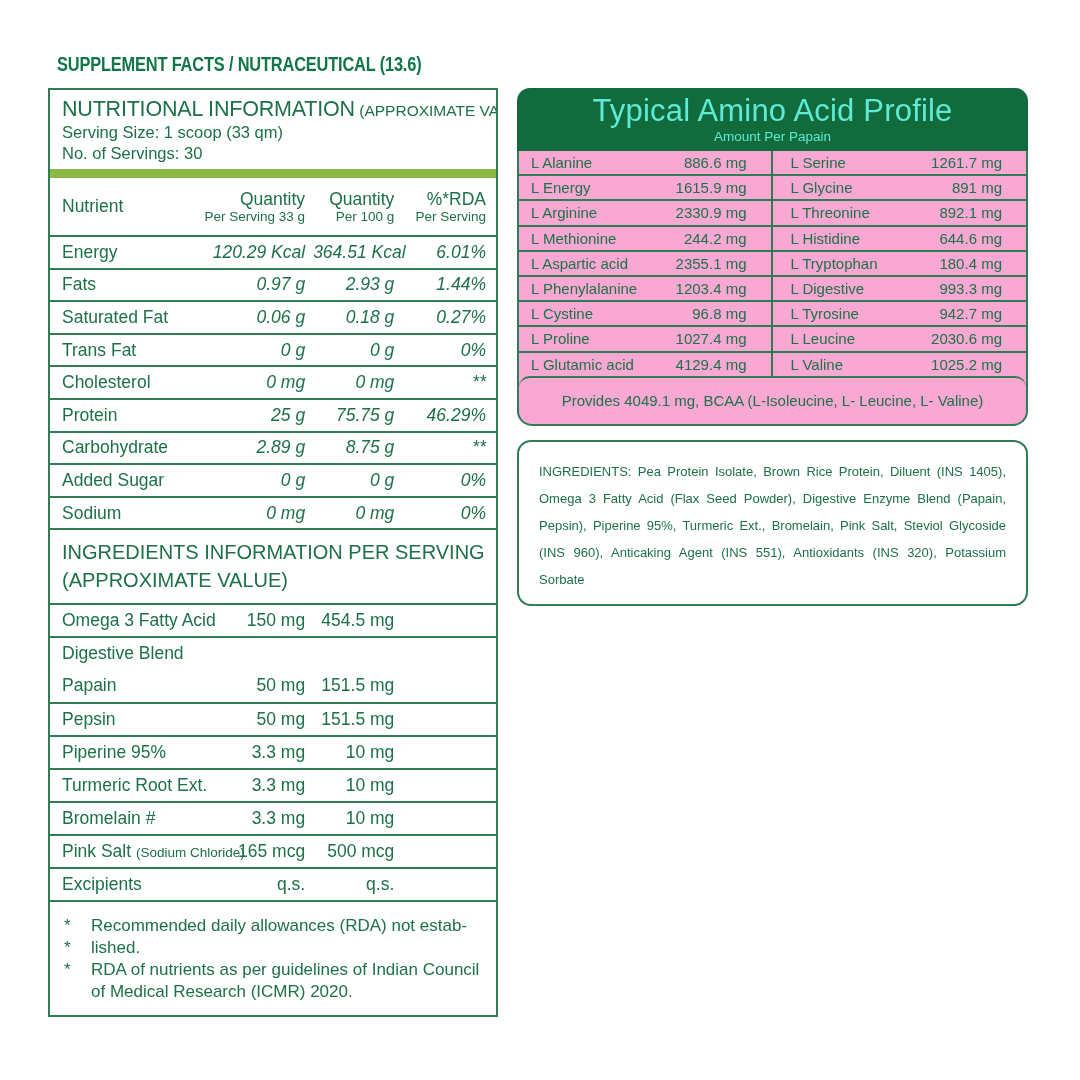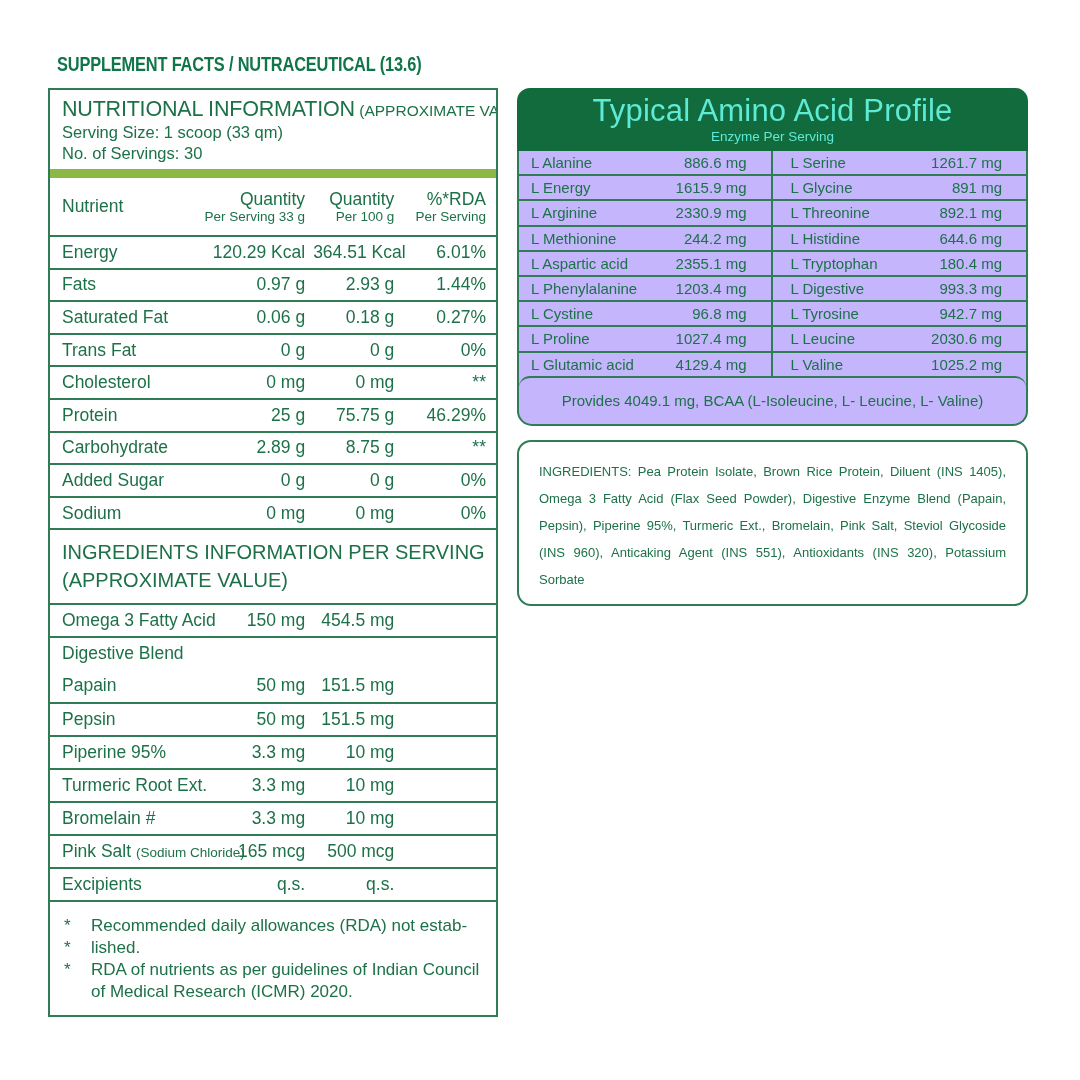--- a/index.html
+++ b/index.html
@@ -30,41 +30,41 @@
   .grid4{display:grid;grid-template-columns:30% 29% 20% 21%;align-items:center;}
   .tbl-header{height:57px;}
   .tbl-header .nm{padding-left:12px;font-size:17.5px;}
   .th-num{text-align:right;padding-right:8px;}
   .th-num.last{padding-right:10px;}
   .th-top{font-size:17.5px;line-height:20px;}
   .th-sub{font-size:13.5px;line-height:16px;}
 
   .n-row{height:32.6px;border-top:2px solid var(--bd);font-size:17.5px;}
   .n-row .nm{padding-left:12px;white-space:nowrap;}
-  .n-row .num{text-align:right;padding-right:8px;white-space:nowrap;}
+  .n-row .num{text-align:right;padding-right:8px;white-space:nowrap;font-style:italic;}
   .n-row .num.last{padding-right:10px;}
 
   .sec-head{border-top:2px solid var(--bd);font-size:20px;line-height:28px;padding:8px 10px 9px 12px;}
 
   .i-row{display:grid;grid-template-columns:42% 17% 20% 21%;align-items:center;height:33px;border-top:2px solid var(--bd);font-size:17.5px;}
   .i-row.nb{border-top:none;}
   .i-row .nm{padding-left:12px;white-space:nowrap;}
   .i-row .num{text-align:right;padding-right:8px;white-space:nowrap;}
   .i-note{font-size:13.5px;}
 
   .footnotes{border-top:2px solid var(--bd);padding:13px 14px 0 14px;font-size:17px;}
   .fn{display:grid;grid-template-columns:27px 1fr;line-height:22px;}
   .fn .mk{text-align:left;}
 
   
   .amino-box{position:absolute;left:517px;top:88px;width:511px;}
   .amino-head{background:var(--dk);border-radius:13px 13px 0 0;color:#5eead4;text-align:center;padding:4px 0 7px;}
   .amino-title{font-size:31px;line-height:37px;letter-spacing:0.2px;}
   .amino-sub{font-size:13.5px;line-height:15px;}
-  .amino-body{border:2px solid var(--bd);border-top:none;border-radius:0 0 15px 15px;overflow:hidden;background:#c4b5fd;}
+  .amino-body{border:2px solid var(--bd);border-top:none;border-radius:0 0 15px 15px;overflow:hidden;background:#f9a8d4;}
   .a-row{display:grid;grid-template-columns:1fr 1fr;}
   .a-row + .a-row{border-top:2px solid var(--bd);}
   .a-half{display:grid;grid-template-columns:52% 48%;height:23.2px;align-items:center;font-size:15px;}
   .a-half.left{border-right:2px solid var(--bd);}
   .a-name{padding-left:12px;white-space:nowrap;}
   .a-half.right .a-name{padding-left:18px;}
   .a-val{text-align:right;padding-right:24px;white-space:nowrap;}
   .amino-footer{border-top:2px solid var(--bd);height:48px;display:flex;align-items:center;justify-content:center;font-size:15px;border-radius:11px;}
 
   
@@ -237,21 +237,21 @@
         <div class="fn">
           <div class="mk">*</div>
           <div>RDA of nutrients as per guidelines of Indian Council of Medical Research (ICMR) 2020.</div>
         </div>
       </div>
   </div>
 
   <div class="amino-box">
     <div class="amino-head">
       <div class="amino-title">Typical Amino Acid Profile</div>
-      <div class="amino-sub">Enzyme Per Serving</div>
+      <div class="amino-sub">Amount Per Papain</div>
     </div>
     <div class="amino-body">
       <div id="aminoRows">
           <div class="a-row">
             <div class="a-half left">
               <div class="a-name">L Alanine</div>
               <div class="a-val">886.6 mg</div>
             </div>
             <div class="a-half right">
               <div class="a-name">L Serine</div>

